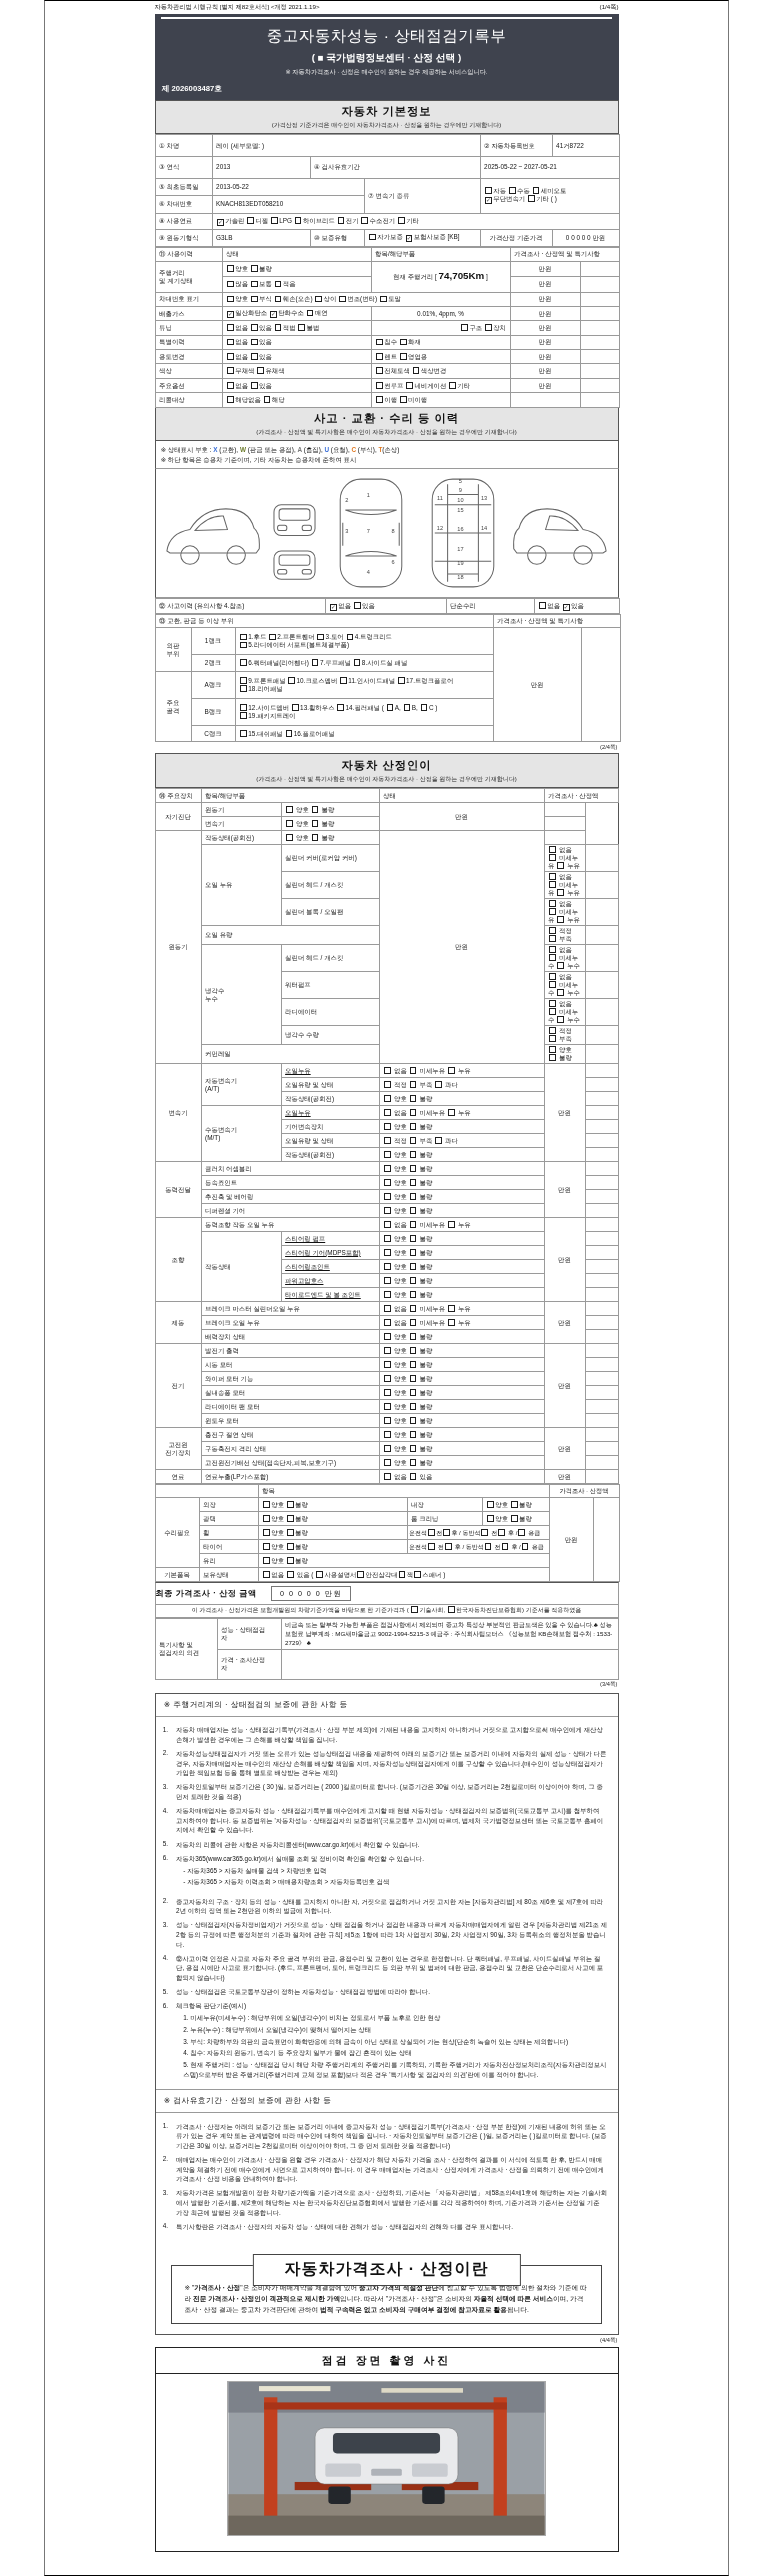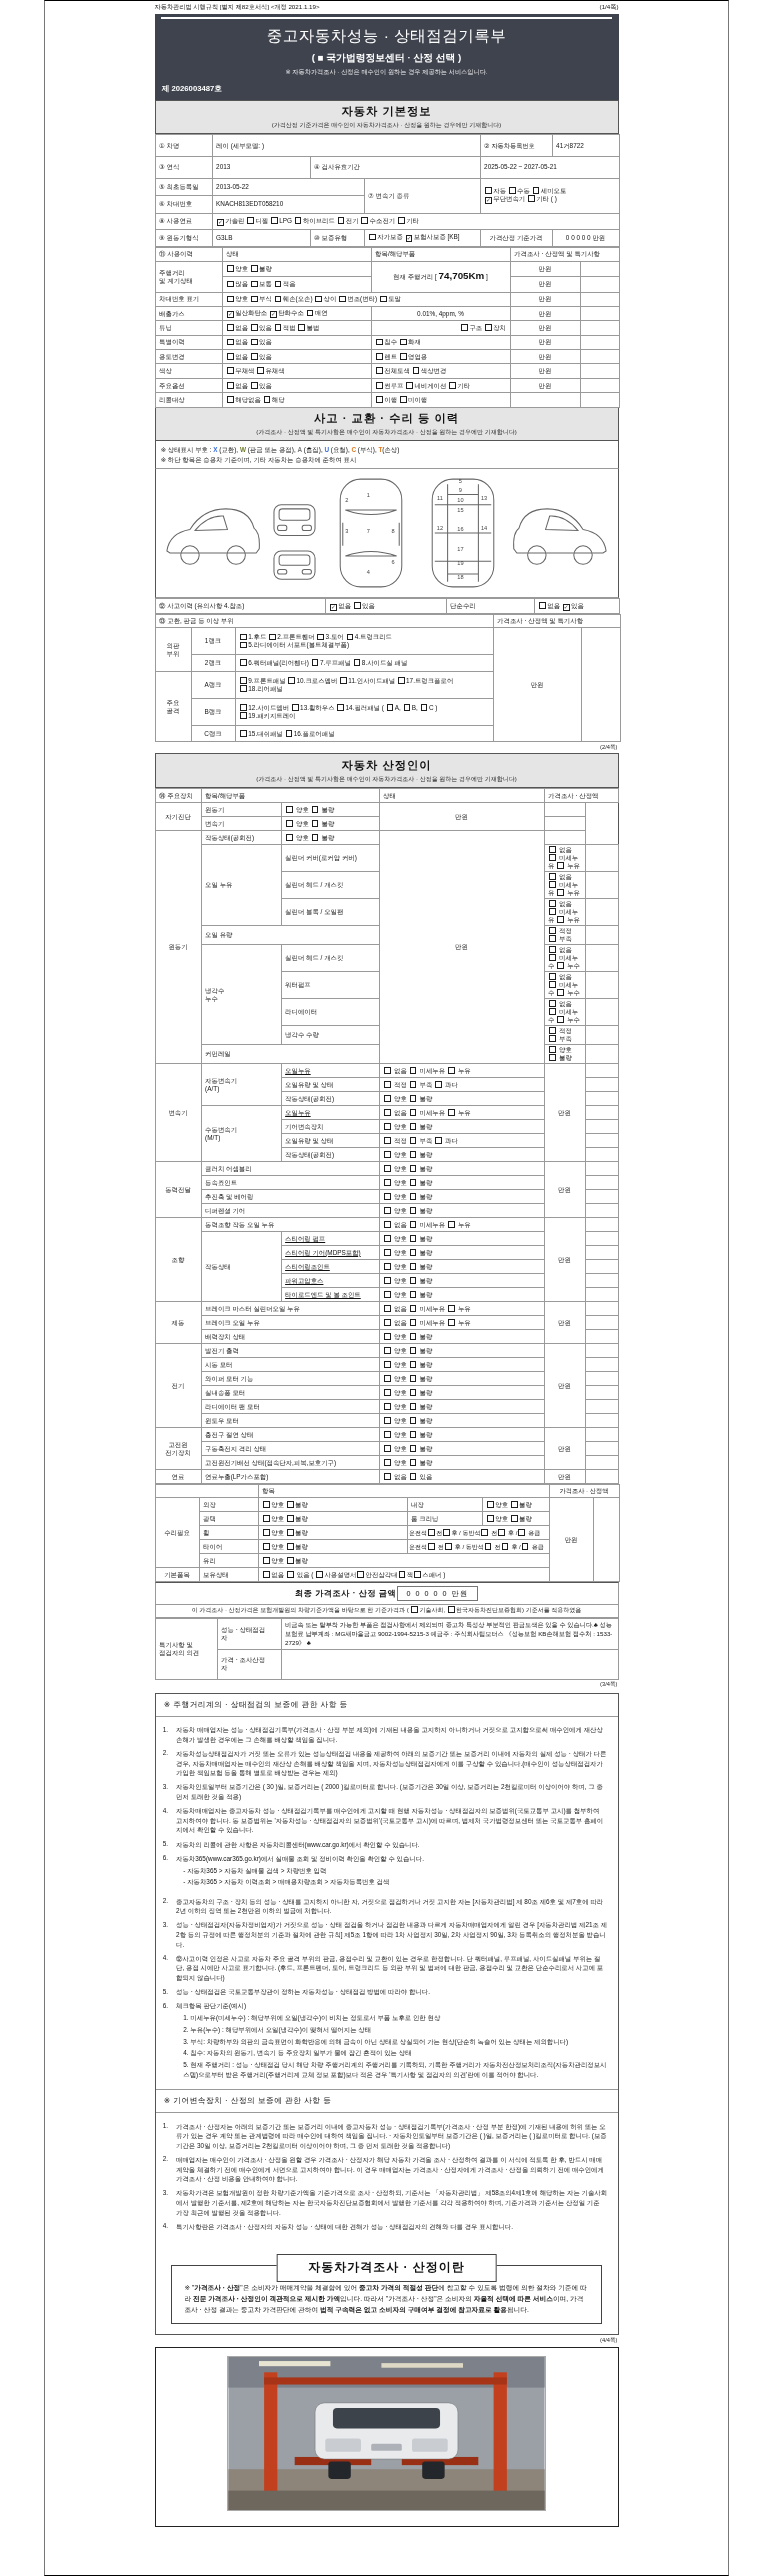--- a/index.html
+++ b/index.html
@@ -36,28 +36,28 @@
   
   .nbox{border:1px solid #555;margin-top:2.1px}
   .nbox .nh{background:#e6e6e6;text-align:center;font-size:10.3px;font-weight:bold;letter-spacing:3.1px;padding:6.2px 0;border-bottom:0.5px solid #555}
   .nsub-h{border-bottom:0.5px solid #999;padding:6.2px 8.2px;font-size:7.7px;letter-spacing:0.5px}
   .nlist{padding:8.2px 10.3px 5.2px 7.2px}
   .nitem{display:flex;margin-bottom:4.6px}
   .nitem .nn{width:13.4px;flex:none;font-size:6.4px;padding-top:0.5px}
   .nitem .ntxt{font-size:6.4px;line-height:1.5}
   .nsub{font-size:6.4px;line-height:1.5;margin:2.1px 0 0 7.2px}
   .sanjung{border:0.8px solid #444;margin:24px 15.5px 10.3px 15.5px;padding:10.3px 12.4px 8.2px 12.4px;position:relative}
-  .sanjung .stitle{position:absolute;left:50%;top:-12.4px;transform:translateX(-50%);border:0.8px solid #444;background:#fff;padding:4.6px 31px;font-size:12px;font-weight:bold;letter-spacing:1px;white-space:nowrap}
+  .sanjung .stitle{position:absolute;left:50%;top:-12.4px;transform:translateX(-50%);border:0.8px solid #444;background:#fff;padding:4.6px 31px;font-size:16px;font-weight:bold;letter-spacing:1px;white-space:nowrap}
   .sanjung .sp{font-size:6.7px;line-height:1.65;margin-top:5.2px}
   
   .photobox{border:1px solid #222;margin-top:1px}
   .photobox .ph{border-bottom:1px solid #222;text-align:center;font-size:10.8px;font-weight:bold;letter-spacing:3.1px;padding:5.2px 0}
   .photos{padding:7.2px 0 8.2px 0;text-align:center}
   .photos svg{display:block;margin:0 auto 7.2px auto;border:0.5px solid #aaa}
-  .fprice{display:flex;align-items:center;justify-content:center;gap:1px;border:0.5px solid #9a9a9a;border-top:1px solid #555;padding:2.6px 0}
+  .fprice{display:flex;align-items:center;justify-content:flex-start;gap:14px;border:0.5px solid #9a9a9a;border-top:1px solid #555;padding:2.6px 0}
   .fprice .fl{font-size:8.2px;font-weight:bold;letter-spacing:0.5px}
   .fprice .fv{border:0.8px solid #777;padding:1.5px 8.2px;font-size:7.2px;letter-spacing:1.5px}
   .fnote{border:0.5px solid #9a9a9a;border-top:none;text-align:center;font-size:6px;padding:1.5px 0;color:#222}
 </style>
 </head>
 <body>
 
 <div class="page">
   <div class="content">
 
@@ -726,21 +726,21 @@
           </div>
           <div class="nitem">
             <span class="nn">5.</span>
             <div class="ntxt">성능 · 상태점검은 국토교통부장관이 정하는 자동차성능 · 상태점검 방법에 따라야 합니다.</div>
           </div>
           <div class="nitem">
             <span class="nn">6.</span>
             <div class="ntxt">체크항목 판단기준(예시)<div class="nsub">1.   미세누유(미세누수) : 해당부위에 오일(냉각수)이 비치는 정도로서 부품 노후로 인한 현상</div><div class="nsub">2.   누유(누수) : 해당부위에서 오일(냉각수)이 맺혀서 떨어지는 상태</div><div class="nsub">3.   부식: 차량하부와 외판의 금속표면이 화학반응에 의해 금속이 아닌 상태로 상실되어 가는 현상(단순히 녹슬어 있는 상태는 제외합니다)</div><div class="nsub">4.   침수: 자동차의 원동기, 변속기 등 주요장치 일부가 물에 잠긴 흔적이 있는 상태</div><div class="nsub">5.   현재 주행거리 : 성능 · 상태점검 당시 해당 차량 주행거리계의 주행거리를 기록하되, 기록한 주행거리가 자동차전산정보처리조직(자동차관리정보시스템)으로부터 받은 주행거리(주행거리계 교체 정보 포함)보다 적은 경우 '특기사항 및 점검자의 의견'란에 이를 적어야 합니다.</div></div>
           </div>
         </div>
-      <div class="nsub-h" style="border-top:0.5px solid #999">※ 기어변속장치 · 산정의 보증에 관한 사항 등</div>
+      <div class="nsub-h" style="border-top:0.5px solid #999">※ 검사유효기간 · 산정의 보증에 관한 사항 등</div>
       <div class="nlist" id="notice-listC">
           <div class="nitem">
             <span class="nn">1.</span>
             <div class="ntxt">가격조사 · 산정자는 아래의 보증기간 또는 보증거리 이내에 중고자동차 성능 · 상태점검기록부(가격조사 · 산정 부분 한정)에 기재된 내용에 허위 또는 오류가 있는 경우 계약 또는 관계법령에 따라 매수인에 대하여 책임을 집니다.  ·  자동차인도일부터 보증기간은 (        )일, 보증거리는 (        )킬로미터로 합니다. (보증기간은 30일 이상, 보증거리는 2천킬로미터 이상이어야 하며, 그 중 먼저 도래한 것을 적용합니다)</div>
           </div>
           <div class="nitem">
             <span class="nn">2.</span>
             <div class="ntxt">매매업자는 매수인이 가격조사 · 산정을 원할 경우 가격조사 · 산정자가 해당 자동차 가격을 조사 · 산정하여 결과를 이 서식에 적도록 한 후, 반드시 매매계약을 체결하기 전에 매수인에게 서면으로 고지하여야 합니다. 이 경우 매매업자는 가격조사 · 산정자에게 가격조사 · 산정을 의뢰하기 전에 매수인에게 가격조사 · 산정 비용을 안내하여야 합니다.</div>
           </div>
           <div class="nitem">
@@ -754,20 +754,21 @@
         </div>
       <div class="sanjung">
         <div class="stitle">자동차가격조사 · 산정이란</div>
         <div class="sp">※ "<b>가격조사 · 산정</b>"은 소비자가 매매계약을 체결함에 있어 <b>중고차 가격의 적절성 판단</b>에 참고할 수 있도록 법령에 의한 절차와 기준에 따라 <b>전문 가격조사 · 산정인이 객관적으로 제시한 가액</b>입니다. 따라서 "가격조사 · 산정"은 소비자의 <b>자율적 선택에 따른 서비스</b>이며, 가격조사 · 산정 결과는 중고차 가격판단에 관하여 <b>법적 구속력은 없고 소비자의 구매여부 결정에 참고자료로 활용</b>됩니다.</div>
       </div>
     </div>
 
     <div class="marker">(4/4쪽)</div>
 
     <div class="photobox">
+      <div class="ph">점검 장면 촬영 사진</div>
       <div class="photos">
         <svg width="319" height="155" viewBox="0 0 620 300">
           <rect width="620" height="300" fill="#9aa0a6"></rect>
           <rect y="0" width="620" height="60" fill="#7d828a"></rect>
           <rect x="60" y="8" width="140" height="10" fill="#e8e4d2"></rect>
             <rect x="300" y="12" width="160" height="9" fill="#ded9c6"></rect>
           <rect y="220" width="620" height="80" fill="#8d857a"></rect>
           <rect x="70" y="30" width="26" height="240" fill="#c2401e"></rect>
           <rect x="520" y="30" width="26" height="240" fill="#c2401e"></rect>
           <rect x="70" y="40" width="476" height="14" fill="#a83418"></rect>

